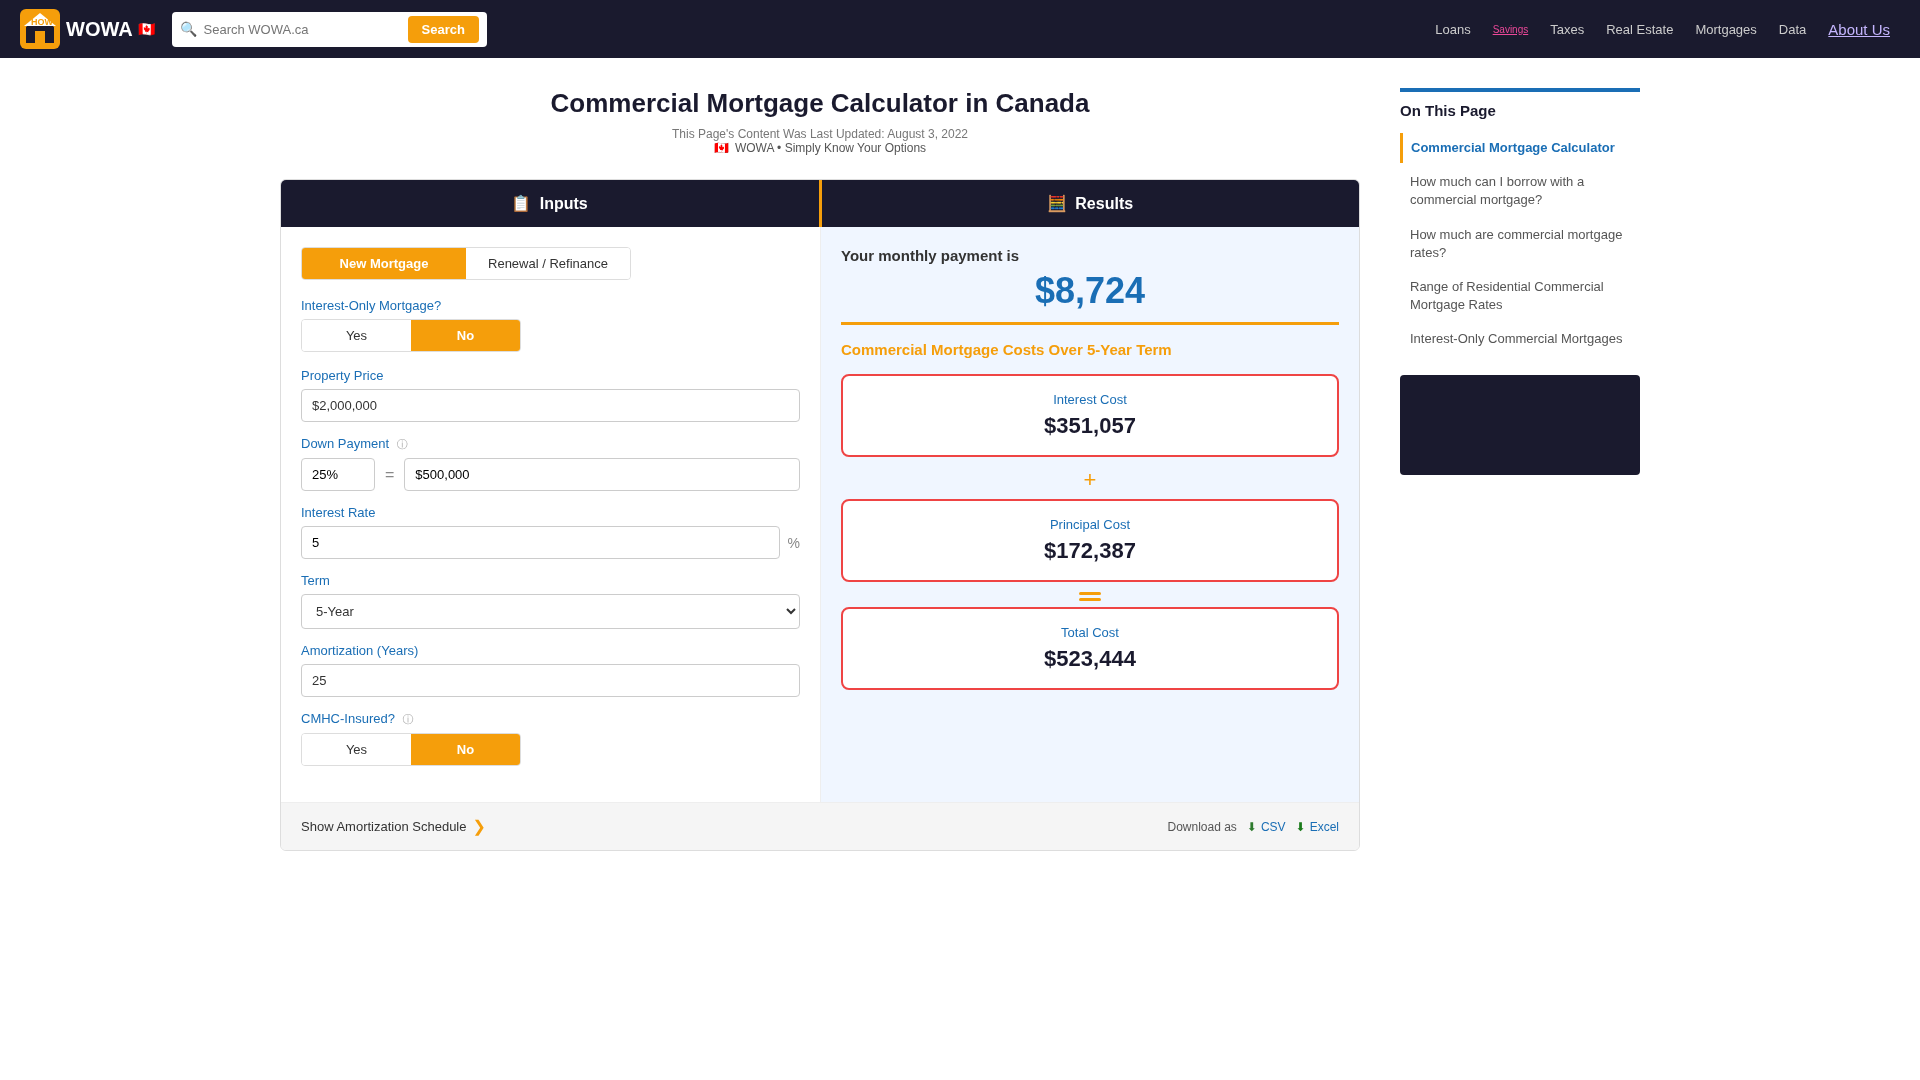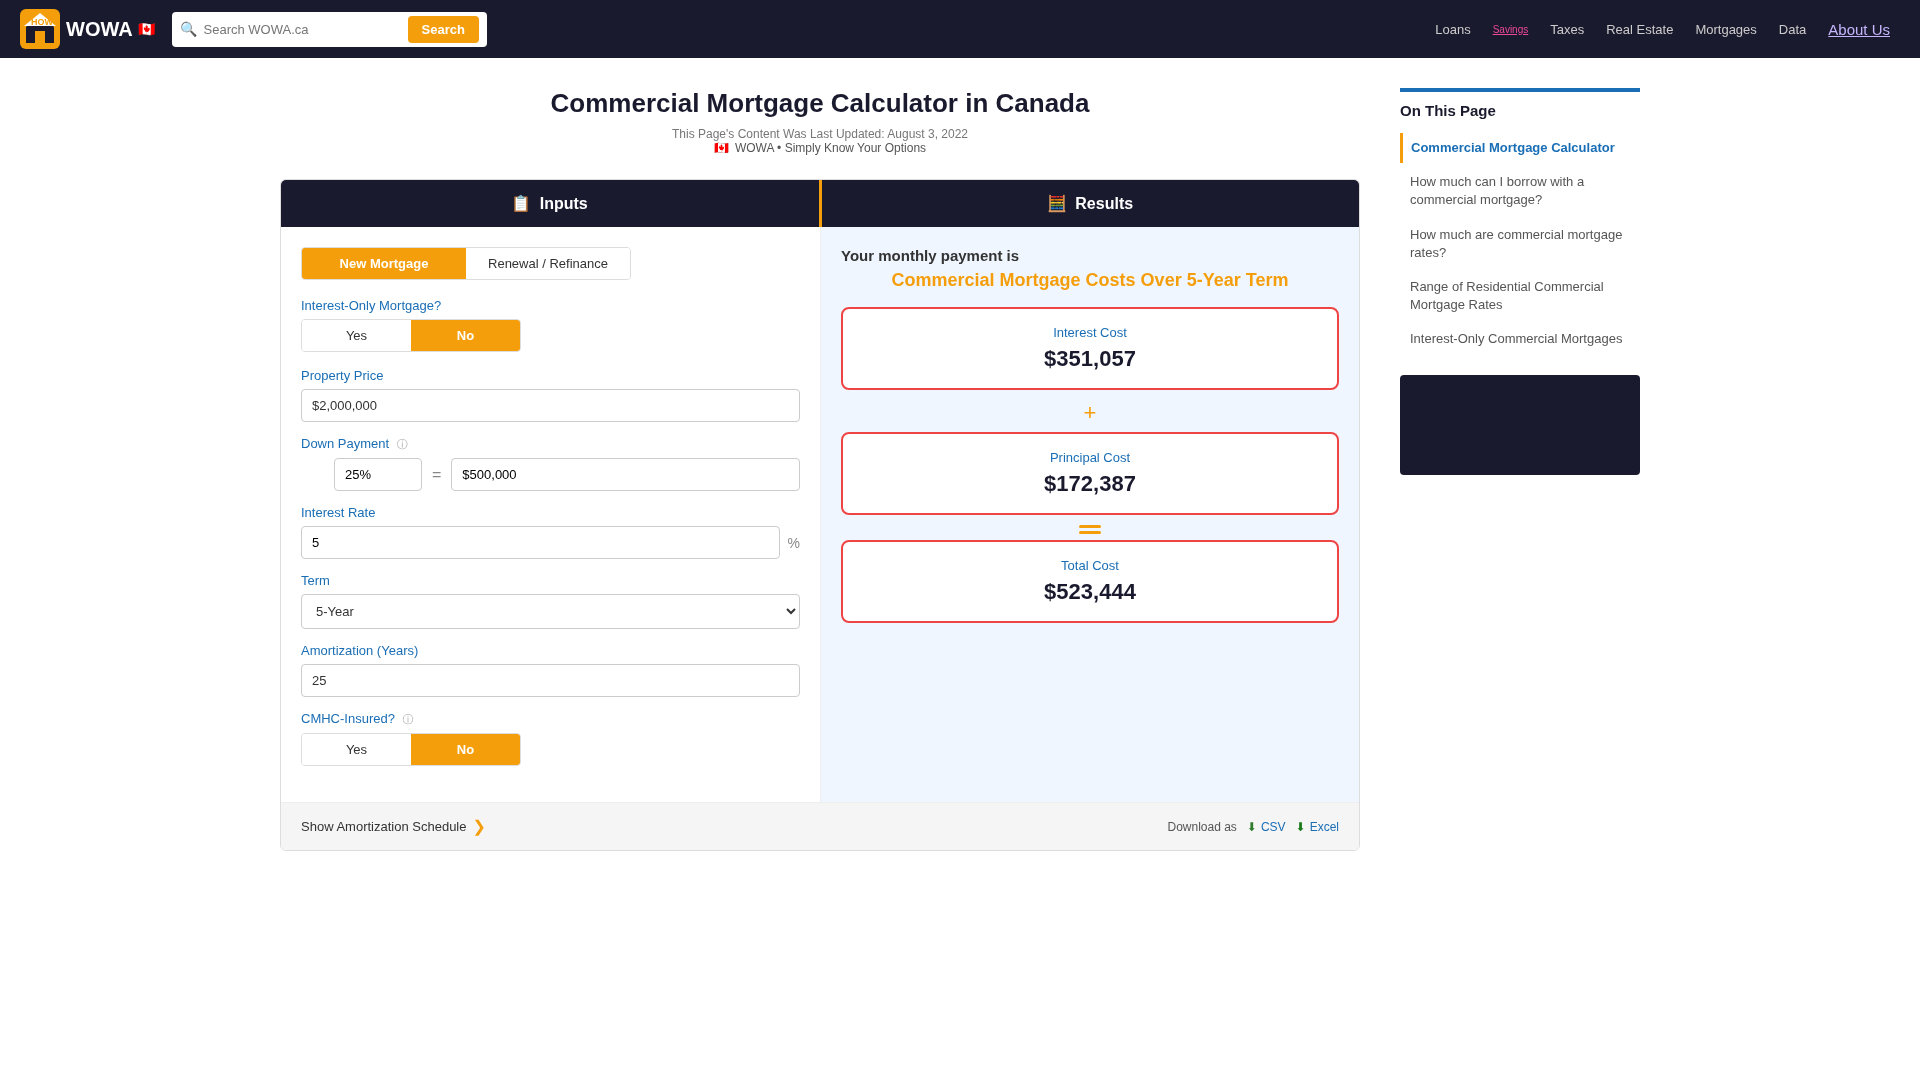--- a/index.html
+++ b/index.html
@@ -144,26 +144,25 @@
       margin-bottom: 14px;
     }
 
     .down-payment-row {
       display: flex;
       align-items: center;
       gap: 10px;
       margin-bottom: 14px;
     }
     .pct-input {
-      width: 88px;
+      width: 74px;
       border: 1px solid #ccc;
       border-radius: 4px;
       padding: 8px 10px;
       font-size: 13px;
-      margin-left: 33px;
     }
     .equals { color: #888; font-size: 16px; }
     .dollar-input {
       flex: 1;
       border: 1px solid #ccc;
       border-radius: 4px;
       padding: 8px 10px;
       font-size: 13px;
     }
 
@@ -206,22 +205,22 @@
       font-size: 36px;
       font-weight: 700;
       color: #1a6eb5;
       border-bottom: 3px solid #f59e0b;
       padding-bottom: 10px;
       margin-bottom: 16px;
       display: inline-block;
       width: 100%;
     }
     .term-label {
-      text-align: center;
-      font-size: 18px;
+      text-align: left;
+      font-size: 15px;
       color: #1a6eb5;
       font-weight: 600;
       margin-bottom: 16px;
     }
     .term-label span { color: #f59e0b; }
 
     .cost-card {
       background: #fff;
       border: 2px solid #ef4444;
       border-radius: 8px;
@@ -433,20 +432,21 @@
             <span class="field-label-help" title="Help">ⓘ</span>
           </div>
           <div class="yes-no-group">
             <button class="yn-btn">Yes</button>
             <button class="yn-btn active">No</button>
           </div>
         </div>
 
         <div class="results-panel">
           <div class="monthly-payment-label">Your monthly payment is</div>
+          <div class="monthly-payment-amount">$8,724</div>
 
           <div class="term-label">
             <span>Commercial Mortgage Costs Over</span>&nbsp;<span style="color:#f59e0b;">5-Year</span>&nbsp;<span>Term</span>
           </div>
 
           
           <div class="cost-card">
             <div class="cost-card-label">Interest Cost</div>
             <div class="cost-card-amount">$351,057</div>
           </div>

